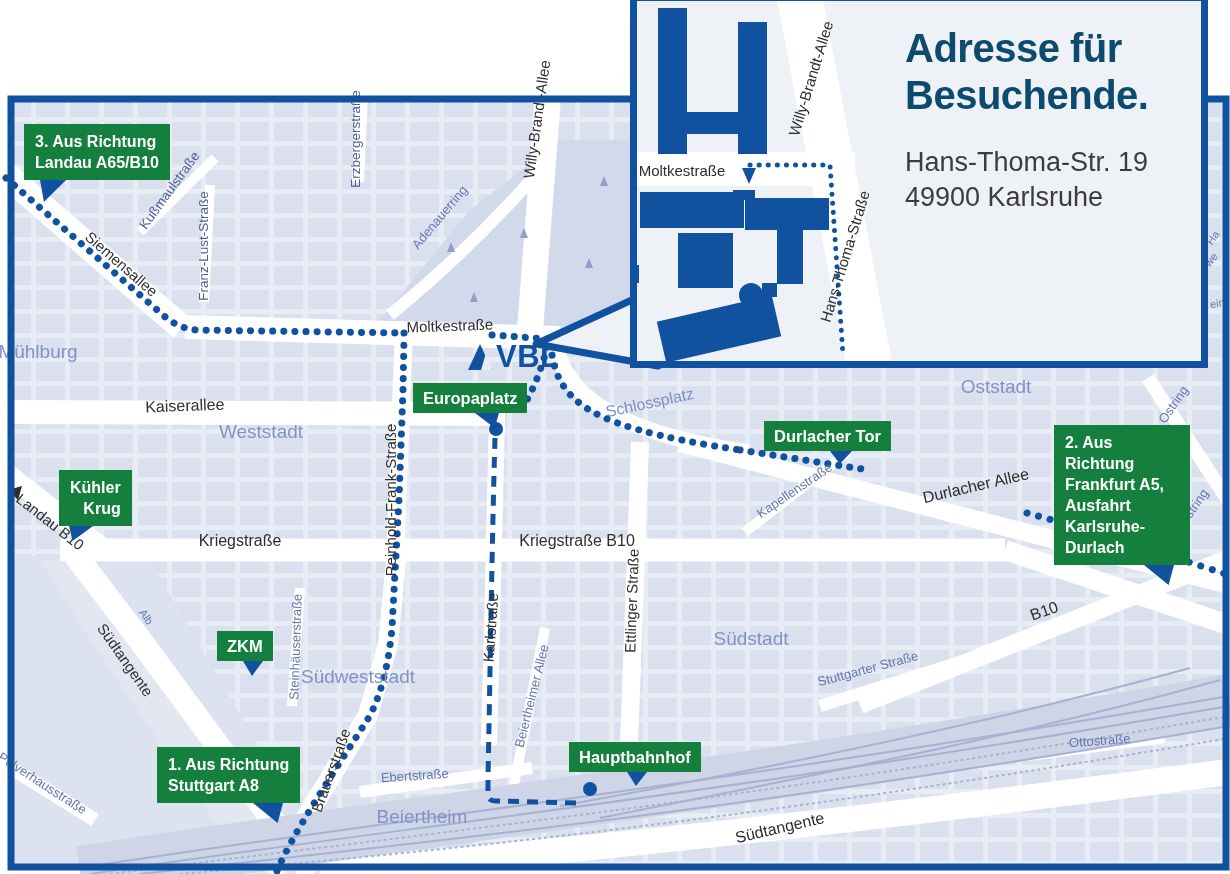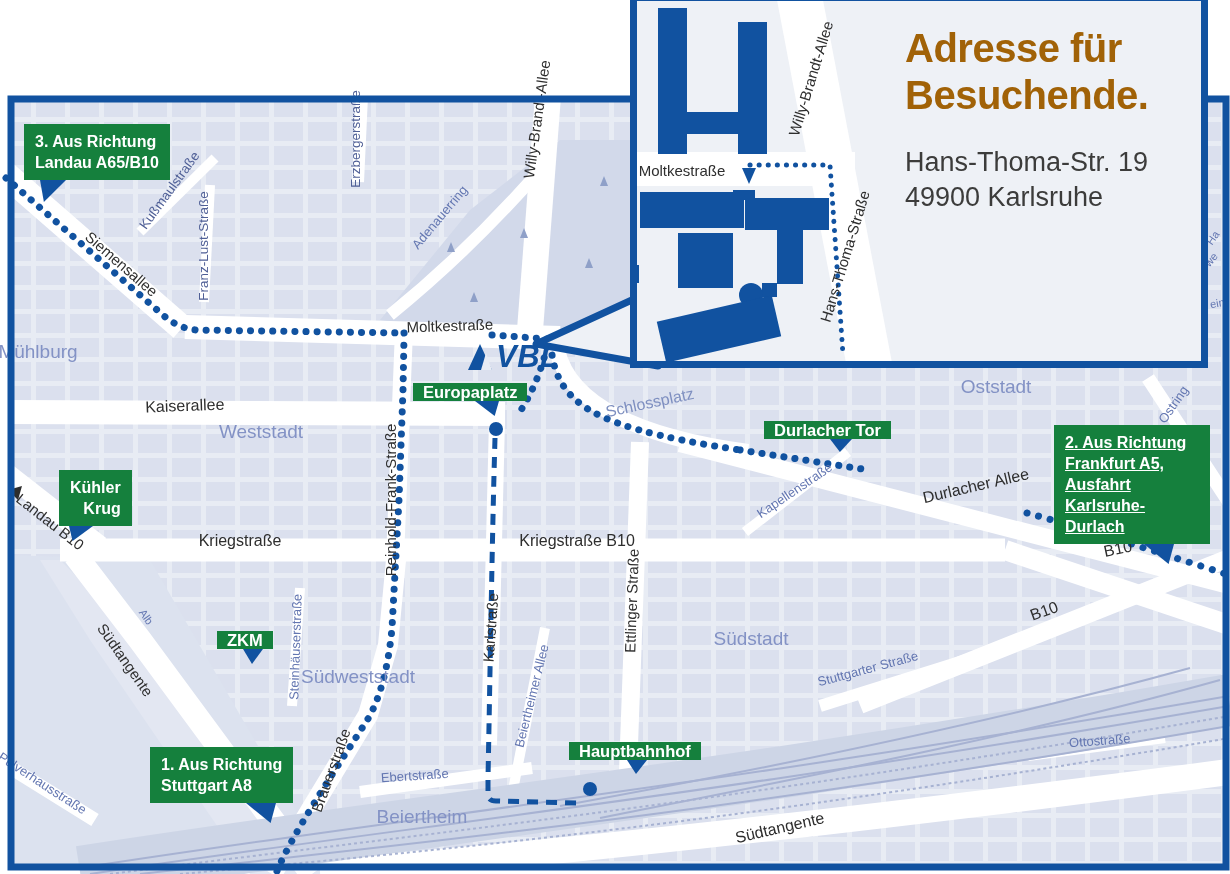--- a/index.html
+++ b/index.html
@@ -5,48 +5,48 @@
   html,body{margin:0;padding:0;background:#fff;}
   #stage{position:relative;width:1230px;height:874px;overflow:hidden;
          font-family:"Liberation Sans","DejaVu Sans",sans-serif;background:#fff;}
   svg{display:block;}
   #map{position:absolute;left:0;top:0;z-index:1;}
   #tail{position:absolute;left:520px;top:268px;z-index:2;}
   #inset{position:absolute;left:630px;top:-6px;width:578px;height:374px;
          background:#eef1f6;border:7px solid #1152a0;box-sizing:border-box;z-index:3;}
   #inset-svg{position:absolute;left:0;top:0;}
   .inset-text{position:absolute;left:268px;top:24px;width:292px;}
-  #inset-title{color:#a16207;font-weight:bold;font-size:40px;line-height:47px;
+  #inset-title{color:#0c4a6e;font-weight:bold;font-size:40px;line-height:47px;
                white-space:pre-line;letter-spacing:-0.5px;}
   #inset-address{margin-top:26px;color:#3c3c3b;font-size:27px;line-height:35px;white-space:pre-line;}
   .callout{position:absolute;background:#15803d;color:#fff;font-weight:bold;z-index:40;}
   .callout .txt{display:block;white-space:pre-line;}
   .pt{position:absolute;top:100%;background:#1152a0;width:24px;height:16px;}
   .pt-l{left:16px;clip-path:polygon(0 0,100% 0,15% 100%);}
   .pt-m{left:44%;clip-path:polygon(0 0,100% 0,45% 100%);}
   .pt-r{clip-path:polygon(0 0,100% 0,82% 100%);}
   .c-two{font-size:16px;line-height:21px;padding:7px 11px;}
-  .c-one{font-size:16.5px;line-height:18px;padding:0 10px;}
+  .c-one{font-size:16.5px;line-height:18px;padding:6px 10px;}
   #co-landau{left:24px;top:124px;}
   #co-kuehler{left:59px;top:470px;text-align:right;}
   #co-zkm{left:217px;top:631px;}
-  #co-stuttgart{left:150px;top:747px;}
+  #co-stuttgart{left:157px;top:747px;}
   #co-europaplatz{left:413px;top:383px;}
   #co-durlacher{left:764px;top:413px;margin-top:8px;}
   #co-hauptbahnhof{left:521px;top:742px;margin-left:48px;}
-  #co-frankfurt{left:1054px;top:425px;width:156px;box-sizing:border-box;text-decoration:underline;}
+  #co-frankfurt{left:1054px;top:425px;width:136px;box-sizing:border-box;}
   #co-stuttgart .pt-r{left:96px;width:30px;height:20px;}
   #co-frankfurt .pt-r{left:90px;width:30px;height:20px;}
   #co-europaplatz .pt-r{left:62px;width:24px;height:15px;}
   #co-durlacher .pt-m{left:66px;width:22px;height:13px;}
   #co-hauptbahnhof .pt-m{left:58px;width:20px;height:14px;}
   #co-zkm .pt-m{left:26px;width:20px;height:15px;}
   #co-kuehler .pt-l{left:10px;width:24px;height:15px;}
   #co-landau .pt-l{width:26px;height:22px;}
-  #vbl-logo{position:absolute;left:466px;top:342px;z-index:20;display:flex;align-items:flex-start;font-style:italic;}
+  #vbl-logo{position:absolute;left:466px;top:342px;z-index:20;display:flex;align-items:flex-start;}
   #vbl-logo .vbl-text{color:#1152a0;font-weight:bold;font-size:31px;line-height:30px;letter-spacing:0.5px;}
   
   .s{fill:#2e2e2e;font-size:15px;}
   .s16{fill:#2e2e2e;font-size:16px;}
   .m{fill:#4f5f96;font-size:13.5px;}
   .b{fill:#6376b1;font-size:13px;}
   .b11{fill:#6376b1;font-size:11px;}
   .d{fill:#8392c5;font-size:19px;}
   .d2{fill:#7e8fc0;font-size:16px;}
   text{text-anchor:middle;}

